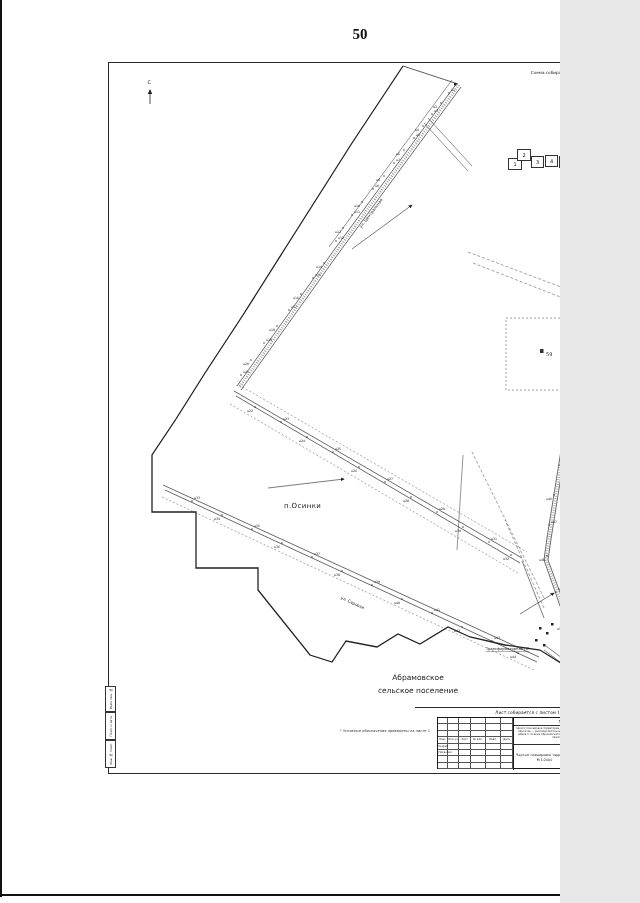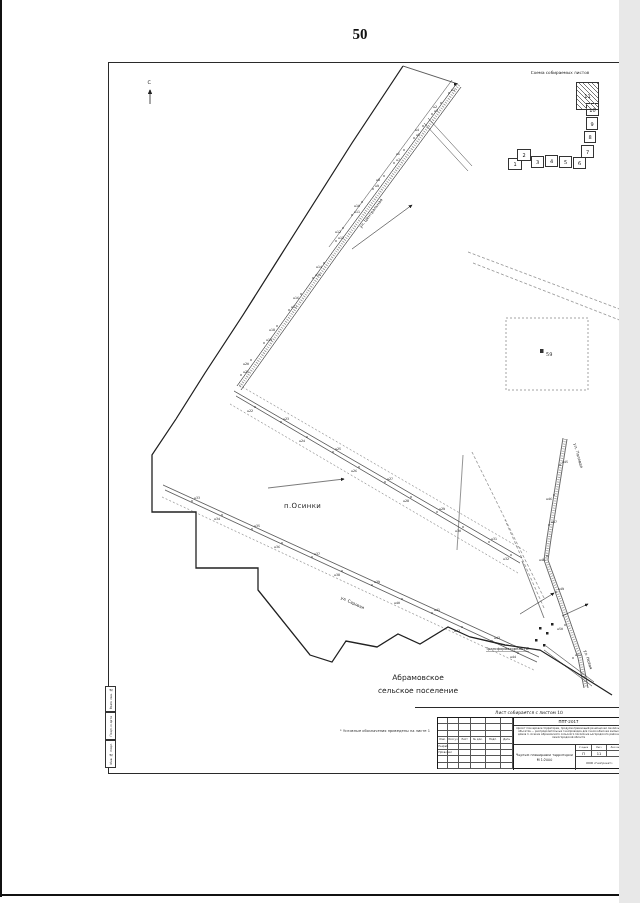--- a/index.html
+++ b/index.html
@@ -1,16 +1,16 @@
 <!DOCTYPE html>
 <html><head>
 <meta charset="utf-8">
 <style>
   html,body{margin:0;padding:0;background:#e8e8e8;}
-  .page{position:relative;width:619px;height:903px;background:#ffffff;overflow:hidden;
+  .page{position:relative;width:560px;height:903px;background:#ffffff;overflow:hidden;
         font-family:"DejaVu Sans",sans-serif;color:#1a1a1a;}
   .abs{position:absolute;}
   
   .edge-left{left:0;top:0;width:2px;height:897px;background:#111;}
   .edge-bottom{left:0;top:894px;width:640px;height:2px;background:#111;}
   
   .sheet{left:108px;top:62px;width:517px;height:710px;border:1px solid #2a2a2a;background:#fff;}
   .page-number{left:330px;top:26px;width:60px;text-align:center;
                font-family:"Liberation Serif",serif;font-weight:bold;font-size:15px;color:#111;}
   

